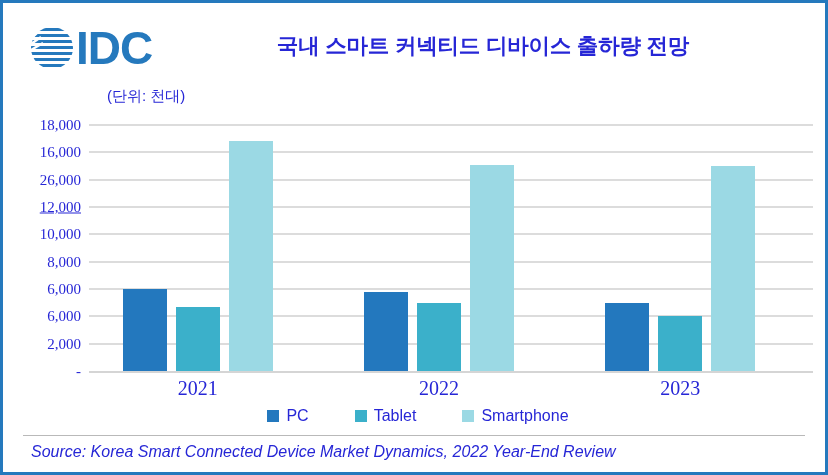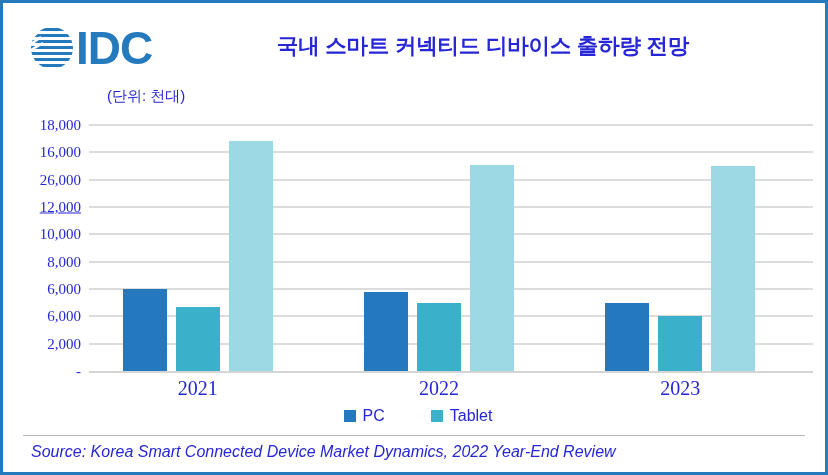--- a/index.html
+++ b/index.html
@@ -233,18 +233,22 @@
 
   <div id="legend">
       <div class="legend-item">
         <span class="legend-swatch" style="background: rgb(35, 120, 190);"></span>
         <span class="legend-text">PC</span>
       </div>
       <div class="legend-item">
         <span class="legend-swatch" style="background: rgb(59, 176, 202);"></span>
         <span class="legend-text">Tablet</span>
       </div>
+      <div class="legend-item">
+        <span class="legend-swatch" style="background: rgb(155, 217, 228);"></span>
+        <span class="legend-text">Smartphone</span>
+      </div>
     </div>
 
   <div id="footer-rule"></div>
   <div id="source-note">Source: Korea Smart Connected Device Market Dynamics, 2022 Year-End Review</div>
 
 </div>
 
 </body></html>

